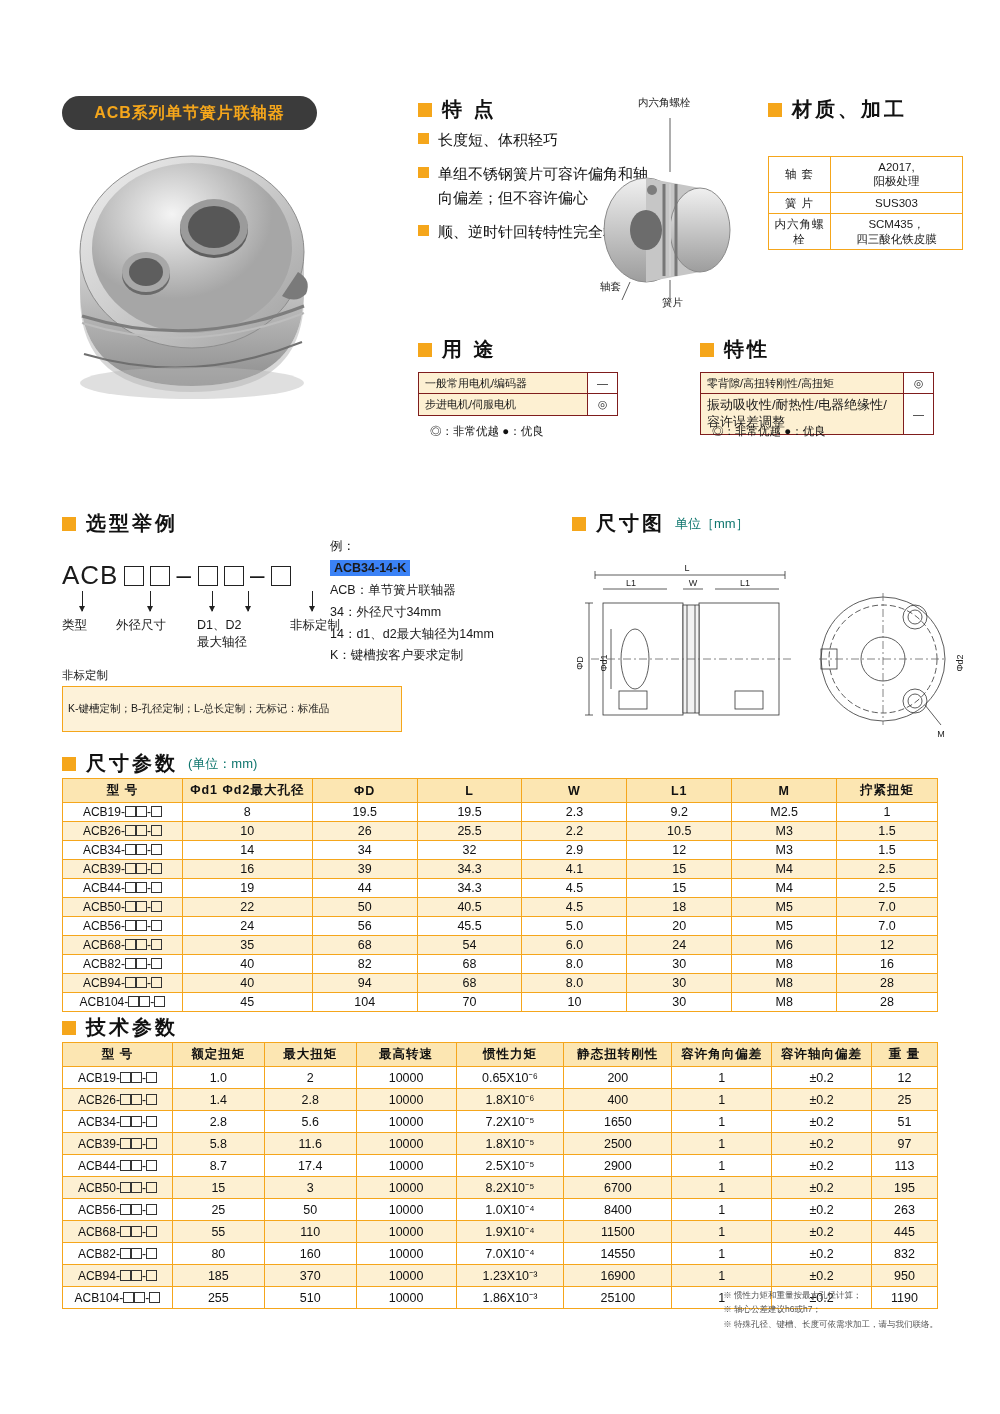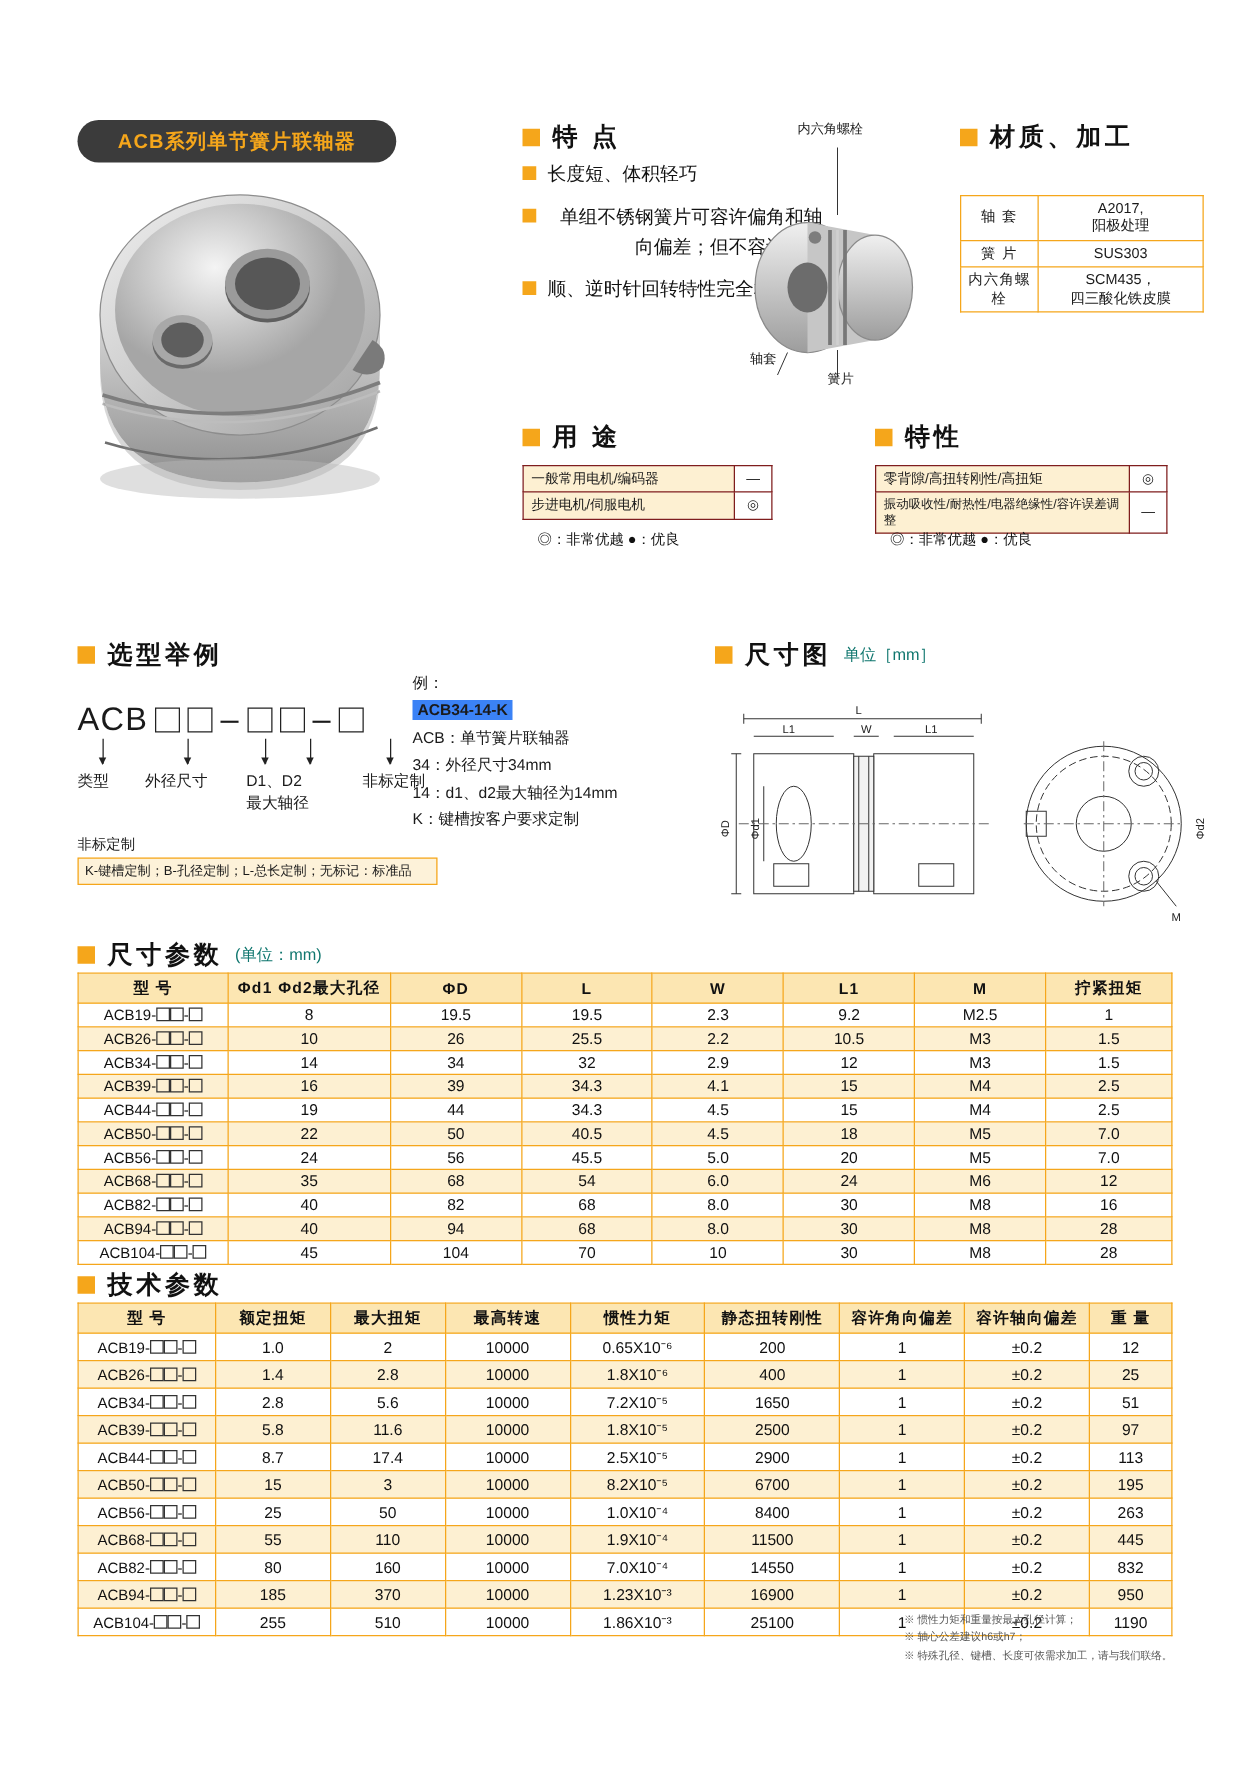--- a/index.html
+++ b/index.html
@@ -43,21 +43,21 @@
     display:flex; align-items:center; justify-content:center; letter-spacing:1px;
   }
 
   
   .photo { position:absolute; left:62px; top:140px; width:270px; height:260px; }
   .photo svg { display:block; }
 
   
   .feat-head { left:418px; top:96px; }
   .feat-list { position:absolute; left:418px; top:128px; width:240px; }
-  .feat-item { display:flex; gap:9px; margin-bottom:11px; align-items:flex-start;text-align:right; }
+  .feat-item { display:flex; gap:9px; margin-bottom:11px; align-items:flex-start; }
   .feat-item .txt { font-size:15px; line-height:1.55; color:#111; }
 
   
   .minifig { position:absolute; left:600px; top:96px; width:160px; height:210px; }
   .lbl { position:absolute; font-size:10.5px; color:#222; white-space:nowrap; }
 
   
   .mat-head { left:768px; top:96px; }
   .mat-table {
     position:absolute; left:768px; top:128px; width:195px;
@@ -84,23 +84,23 @@
   .arrow { position:absolute; width:1.2px; height:20px; background:#222; }
   .arrow:after {
     content:''; position:absolute; left:-3.2px; bottom:-1px;
     border-left:3.5px solid transparent; border-right:3.5px solid transparent;
     border-top:6px solid #222;
   }
   .nm-labels { position:relative; font-size:12.5px; height:40px; }
   .nm-labels span { position:absolute; white-space:nowrap; line-height:1.35; }
   .nonstd-t { position:absolute; left:62px; top:668px; font-size:11.5px; }
   .nonstd-b {
-    position:absolute; left:62px; top:686px; width:288px;
+    position:absolute; left:62px; top:686px; width:340px;
     border:1px solid #f5a61b; background:#fdf2d9;
-    font-size:10.5px; padding:3px 5px; letter-spacing:0;
+    font-size:10.5px; padding:15px 5px; letter-spacing:0;
   }
   .example { position:absolute; left:330px; top:536px; width:240px; font-size:12.5px; line-height:1.75; }
   .example .hl { background:#3b82f6; padding:1px 4px;font-weight:bold; }
 
   
   .dim-head { left:572px; top:510px; }
   .dimfig { position:absolute; left:575px; top:545px; width:400px; height:200px; }
 
   
   .tbl-head-1 { left:62px; top:750px; }
@@ -257,21 +257,21 @@
     <span class="sq"></span>
     <span class="txt">特性</span>
   </div>
   <table class="mini-table" style="left:700px; top:372px; width:234px;">
     <tbody>
         <tr>
       <td style="background:#fdf0d2">零背隙/高扭转刚性/高扭矩</td>
       <td class="c">◎</td>
     </tr>
     <tr>
-      <td style="background:#fdf0d2; font-size:10px;">振动吸收性/耐热性/电器绝缘性/容许误差调整</td>
+      <td style="background:#fdf0d2; font-size:13px;">振动吸收性/耐热性/电器绝缘性/容许误差调整</td>
       <td class="c">—</td>
     </tr>
   </tbody>
     </table>
   <div class="legend" style="left:712px; top:424px;">◎：非常优越   ●：优良</div>
 
   <div class="sq-head sel-head">
     <span class="sq"></span>
     <span class="txt">选型举例</span>
   </div>

